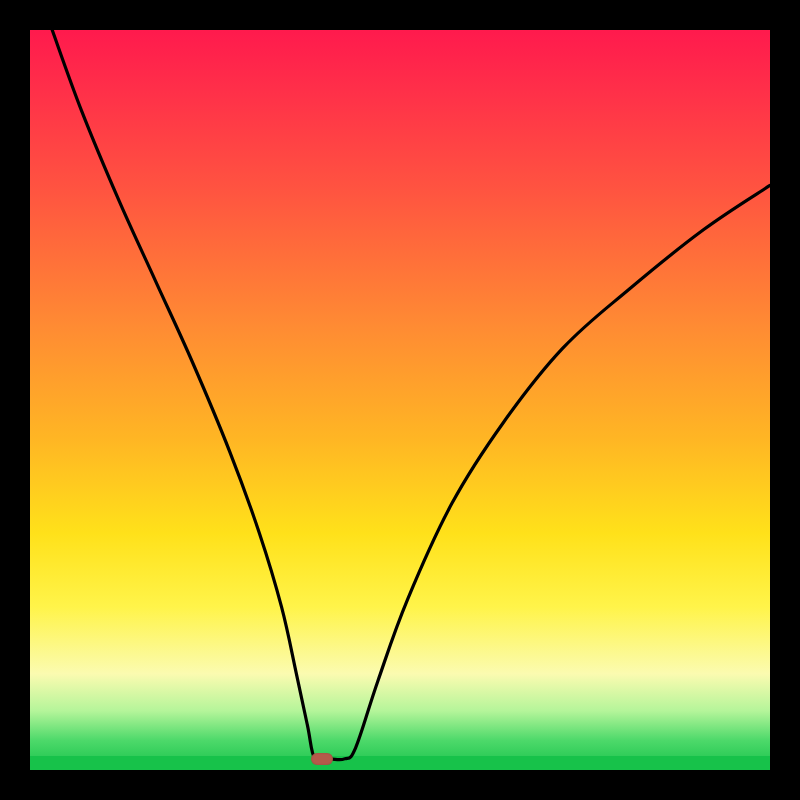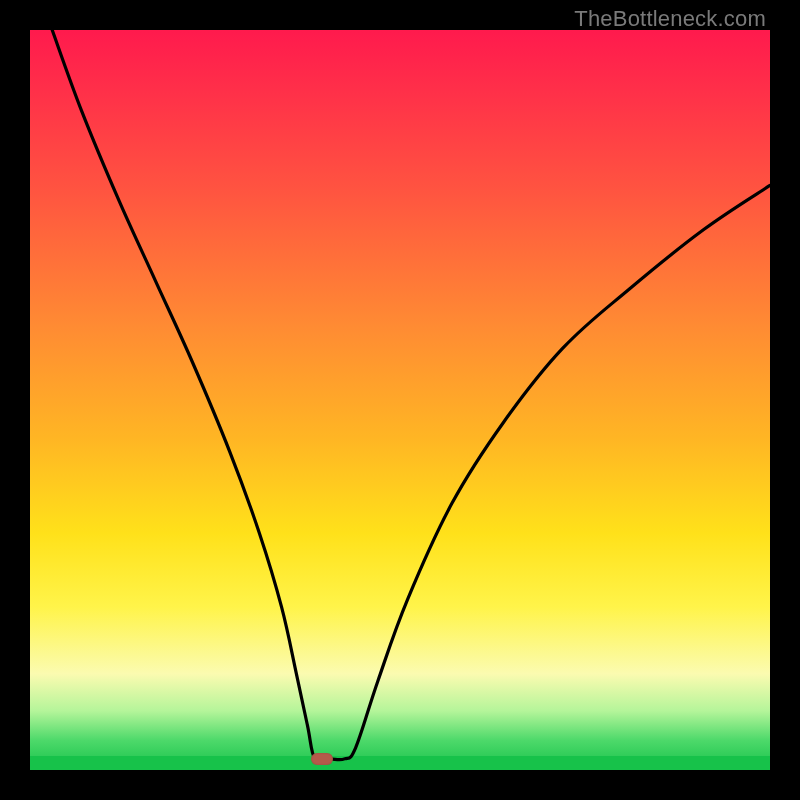--- a/index.html
+++ b/index.html
@@ -71,21 +71,20 @@
     height: 12px;
     border-radius: 6px;
     background: #b55a4a;
     box-shadow: inset 0 0 2px rgba(0,0,0,0.2);
   }
 </style>
 </head>
 <body>
 
 <div class="frame">
-  <div class="watermark">TheBottleneck.com</div>
 
   <div class="plot-area">
     <div class="green-band"></div>
 
     <svg class="curve" viewBox="0 0 740 740" preserveAspectRatio="none">
       <path id="curve-path" fill="none" stroke="#000" stroke-width="3.2" stroke-linecap="round" stroke-linejoin="round" d="M 22.20 0.00 C 27.53 14.65, 39.81 50.76, 51.80 81.40 C 63.79 112.04, 75.48 139.56, 88.80 170.20 C 102.12 200.84, 112.48 222.30, 125.80 251.60 C 139.12 280.90, 149.48 302.36, 162.80 333.00 C 176.12 363.64, 187.81 391.16, 199.80 421.80 C 211.79 452.44, 220.08 475.23, 229.40 503.20 C 238.72 531.17, 244.94 551.89, 251.60 577.20 C 258.26 602.51, 261.74 622.49, 266.40 643.80 C 271.06 665.11, 274.17 680.28, 277.50 695.60 C 280.83 710.92, 280.90 722.91, 284.90 728.90 C 288.90 734.89, 294.37 728.90, 299.70 728.90 C 305.03 728.90, 309.84 730.90, 314.50 728.90 C 319.16 726.90, 319.61 731.79, 325.60 717.80 C 331.59 703.81, 338.48 677.84, 347.80 651.20 C 357.12 624.56, 364.08 601.77, 377.40 569.80 C 390.72 537.83, 404.48 505.57, 421.80 473.60 C 439.12 441.63, 453.62 420.17, 473.60 392.20 C 493.58 364.23, 510.16 342.18, 532.80 318.20 C 555.44 294.22, 574.09 280.31, 599.40 259.00 C 624.71 237.69, 648.09 218.45, 673.40 199.80 C 698.71 181.15, 728.01 163.39, 740.00 155.40"></path>
     </svg>
 
     <div id="marker" class="marker" style="left: 281.3px; top: 722.9px; background: rgb(181, 90, 74);"></div>
   </div>

